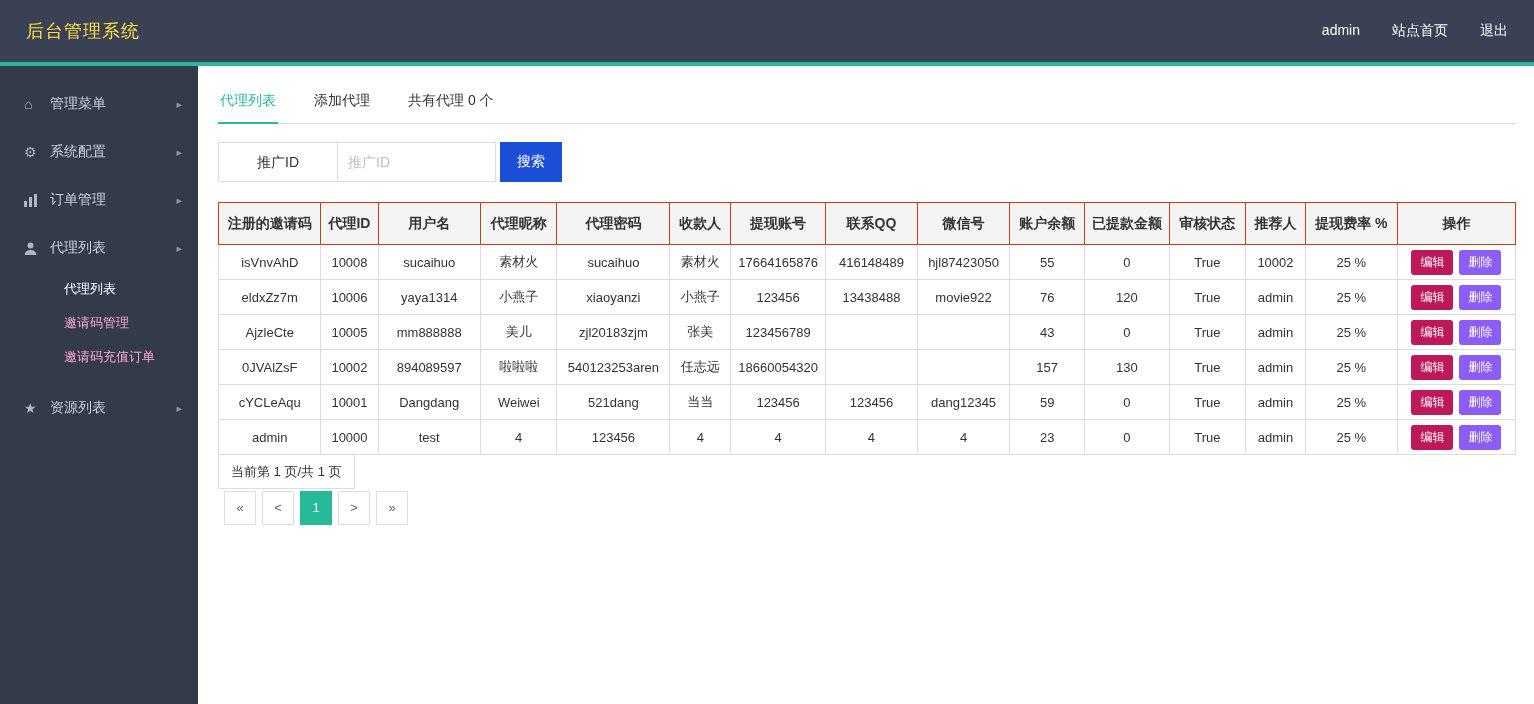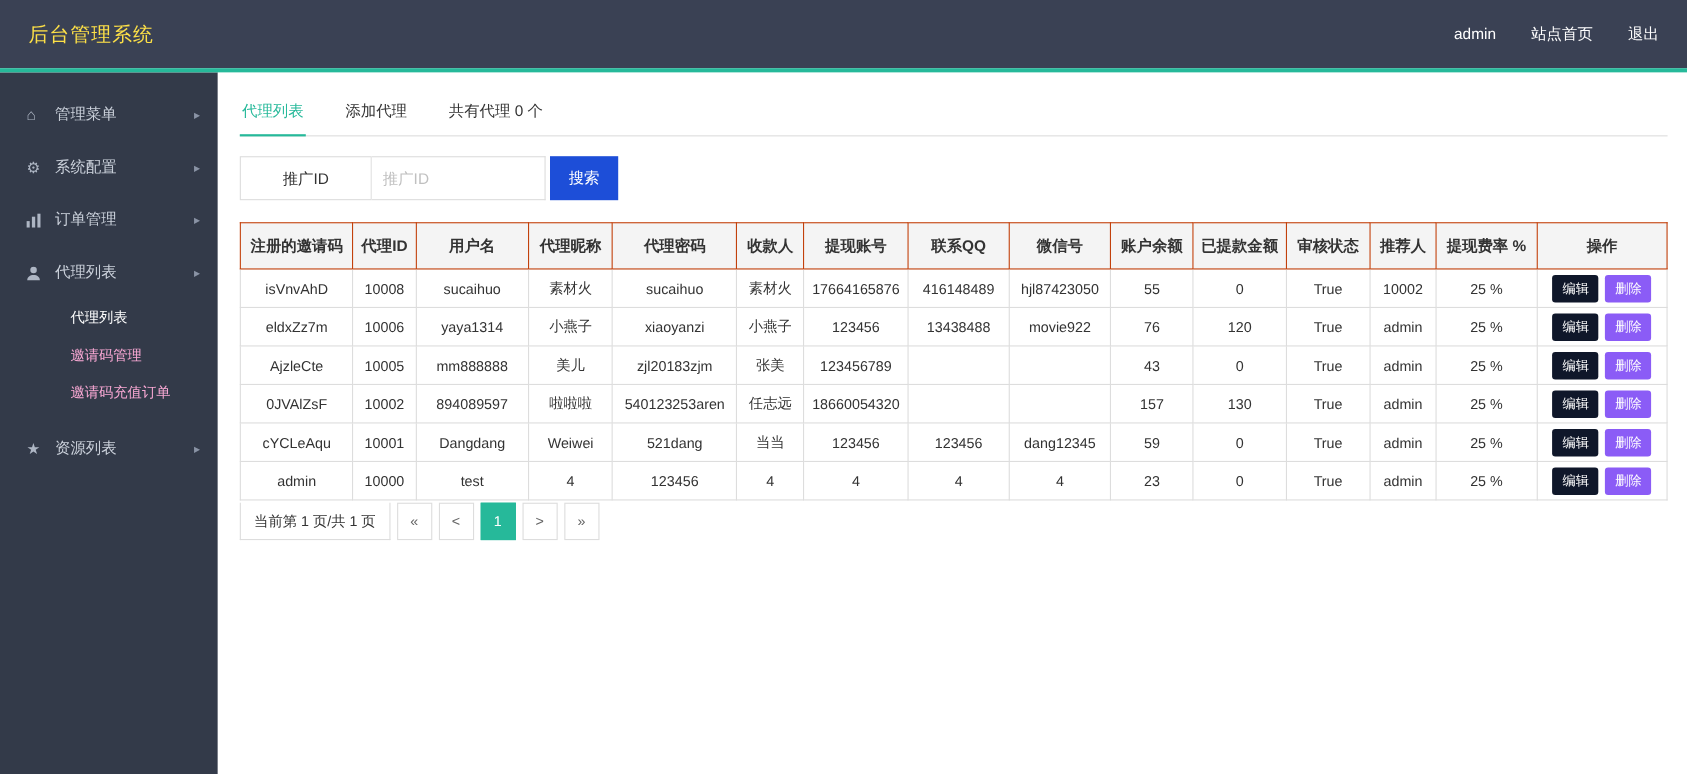--- a/index.html
+++ b/index.html
@@ -48,23 +48,23 @@
     font-size:14px; cursor:pointer; margin-left:4px;
   }
   table { margin-top:20px; width:100%; border-collapse:collapse; text-align:center; }
   th {
     background:#f4f4f4; border:1px solid #c2410c; height:42px;
     font-size:14px; font-weight:bold; padding:2px 4px;
   }
   td { border:1px solid #ddd; height:35px; font-size:13px; padding:2px 4px; }
   .btn { display:inline-block; padding:4px 9px; font-size:12px; color:#fff;
     border:none; border-radius:3px; margin:0 3px; cursor:pointer; }
-  .btn-edit { background:#0f172a; }
+  .btn-edit { background:#be185d; }
   .btn-delete { background:#8b5cf6; }
-  .pagination { display:flex; align-items:flex-end; }
+  .pagination { display:flex; align-items:flex-start;flex-direction:column; }
   .page-status {
     border:1px solid #ddd; border-top:none; height:34px; line-height:33px;
     padding:0 12px; font-size:13px; color:#333;
   }
   .page-item {
     min-width:32px; height:34px; line-height:32px; text-align:center;
     border:1px solid #ddd; margin-left:6px; margin-top:2px; font-size:13px;
     color:#666; cursor:pointer; background:#fff;
   }
   .page-item.active { background:#26b99a; border-color:#26b99a; color:#fff; }

